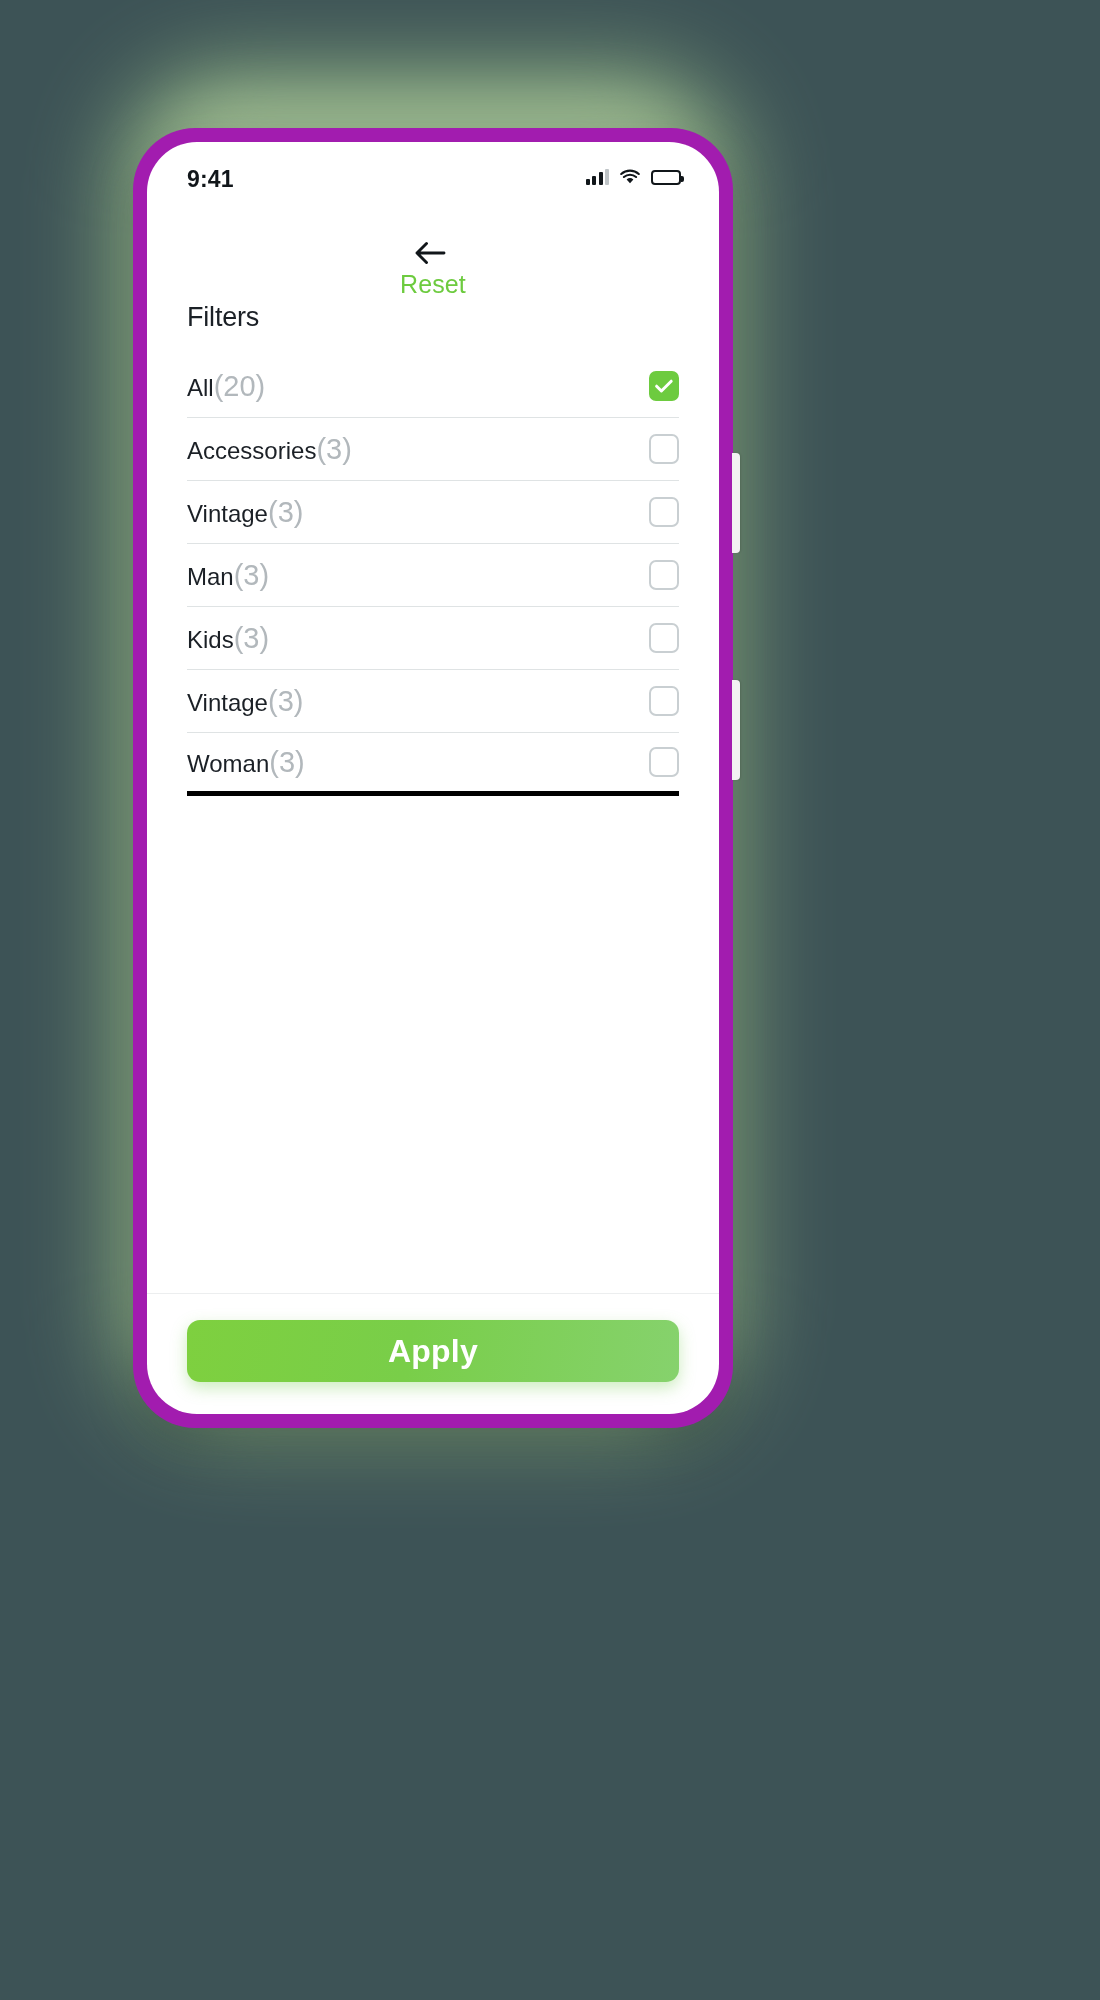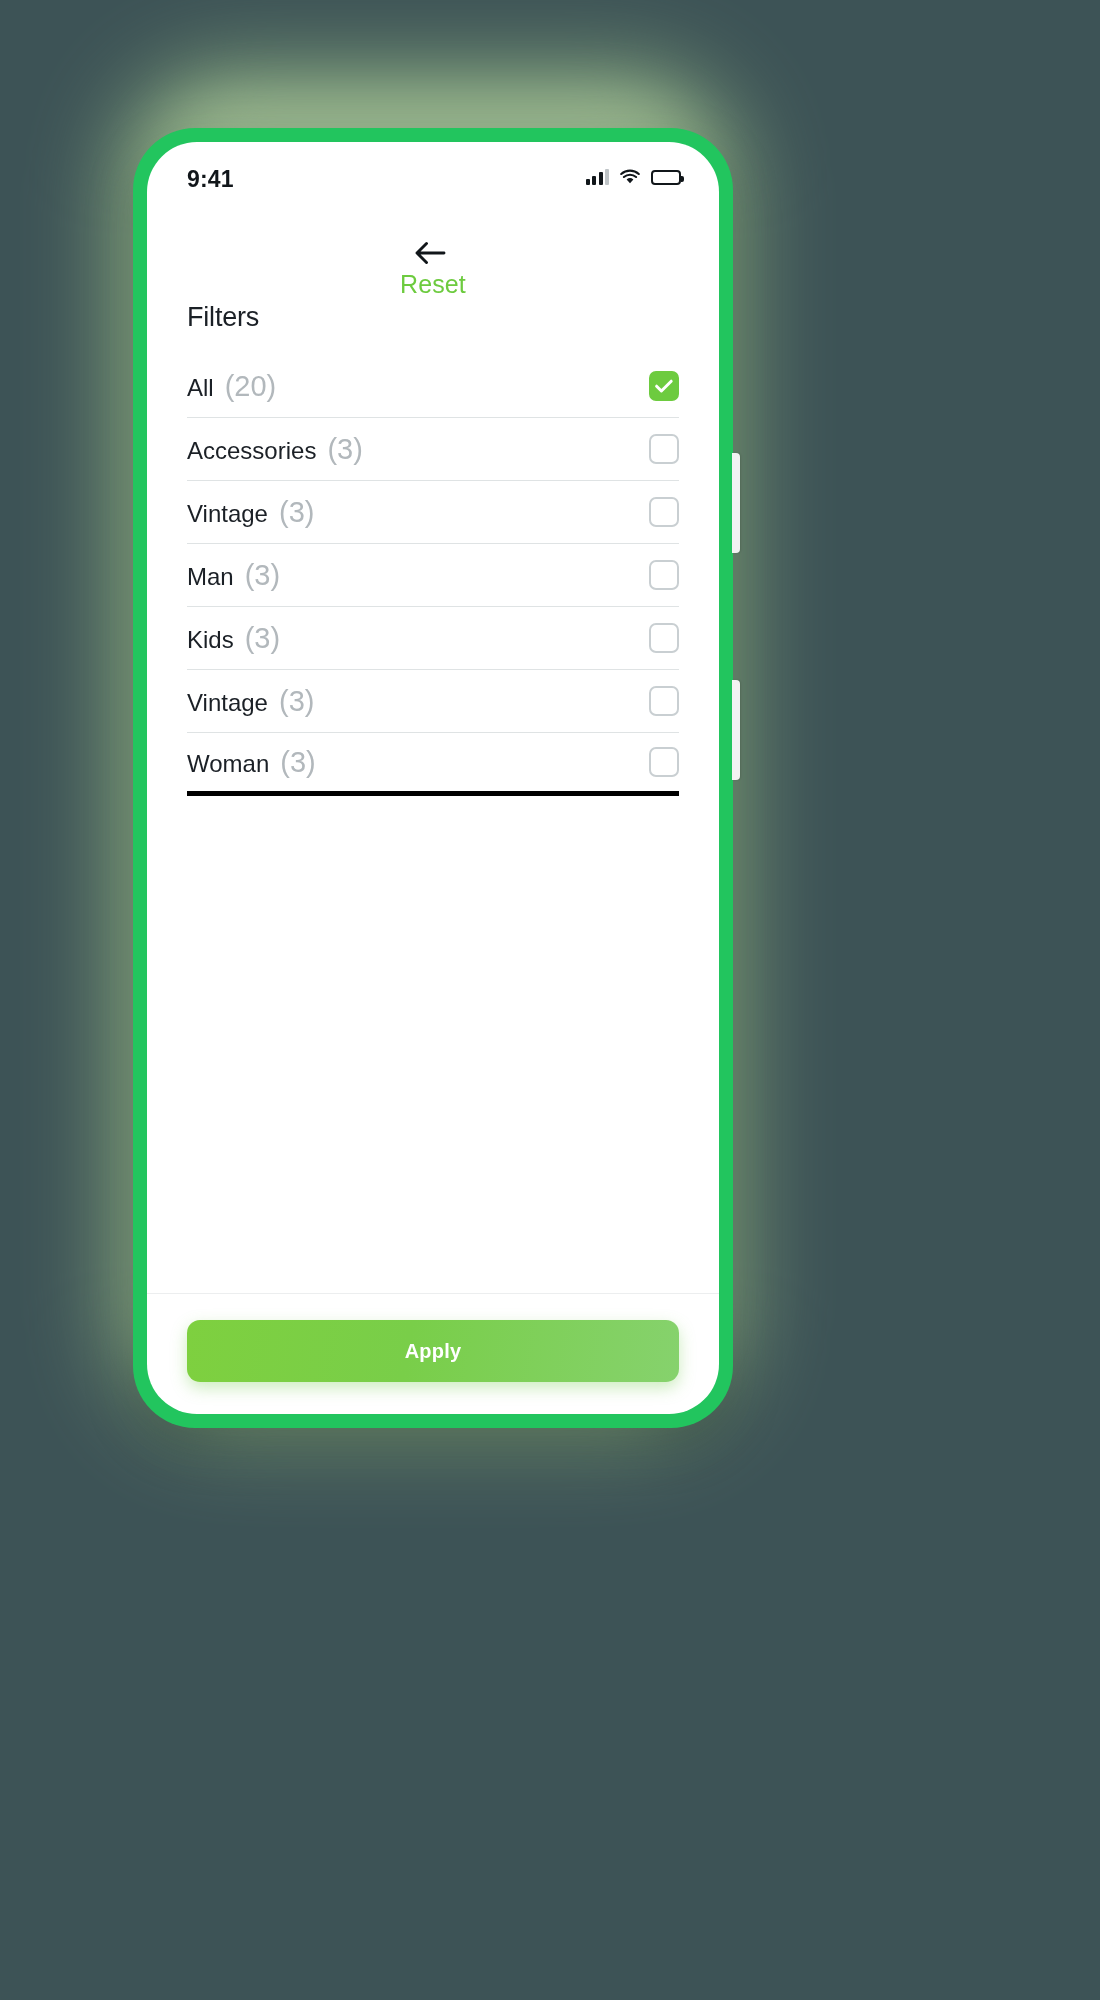--- a/index.html
+++ b/index.html
@@ -34,21 +34,21 @@
     background: #a9c39b;
     filter: blur(30px);
     opacity: .75;
   }
 
   
   .device {
     position: absolute;
     left: 133px; top: 128px;
     width: 600px; height: 1300px;
-    background: #22c55e;
+    background: #a21caf;
     border-radius: 62px;
     box-shadow: 0 18px 48px rgba(20,40,30,.30);
     overflow: visible;
   }
   .btn-side {
     position: absolute;
     right: -7px;
     width: 8px;
     background: #f2f2f2;
     border-radius: 0 4px 4px 0;
@@ -122,21 +122,21 @@
   
   .filter-list { padding: 22px 0 0 0; }
   .frow {
     margin: 0 40px;
     height: 63px;
     display: flex; align-items: center; justify-content: space-between;
     border-bottom: 1px solid #dfe3e4;
     cursor: pointer;
   }
   .frow:last-child { border-bottom: 5px solid #000000; }
-  .flabel { display: flex; align-items: baseline; gap: 11px; }
+  .flabel { display: flex; align-items: baseline; }
   .fname { font-size: 24px; color: #1b2026; }
   .fcount { font-size: 29px; color: #b2b8bc; }
 
   .cbox {
     width: 30px; height: 30px;
     border: 2px solid #c9cfd2;
     border-radius: 7px;
     background: #fff;
     display: flex; align-items: center; justify-content: center;
     flex: none;
@@ -151,21 +151,21 @@
   
   .spacer { flex: 1 1 auto; }
   .footer {
     border-top: 1px solid #eceeef;
     padding: 26px 40px 32px 40px;
   }
   .apply-btn {
     height: 62px; width: 100%;
     border-radius: 13px;
     background: linear-gradient(100deg, #7ed03f 0%, #79ce49 45%, #86d26d 100%);
-    color: #ffffff; font-size: 20px; font-weight: bold;
+    color: #ffffff; font-size: 32px; font-weight: bold;
     display: flex; align-items: center; justify-content: center;
     letter-spacing: .2px;
     box-shadow: 0 6px 16px rgba(110,200,70,.35);
     cursor: pointer;
     border: none;
   }
 </style>
 </head>
 <body>
 

